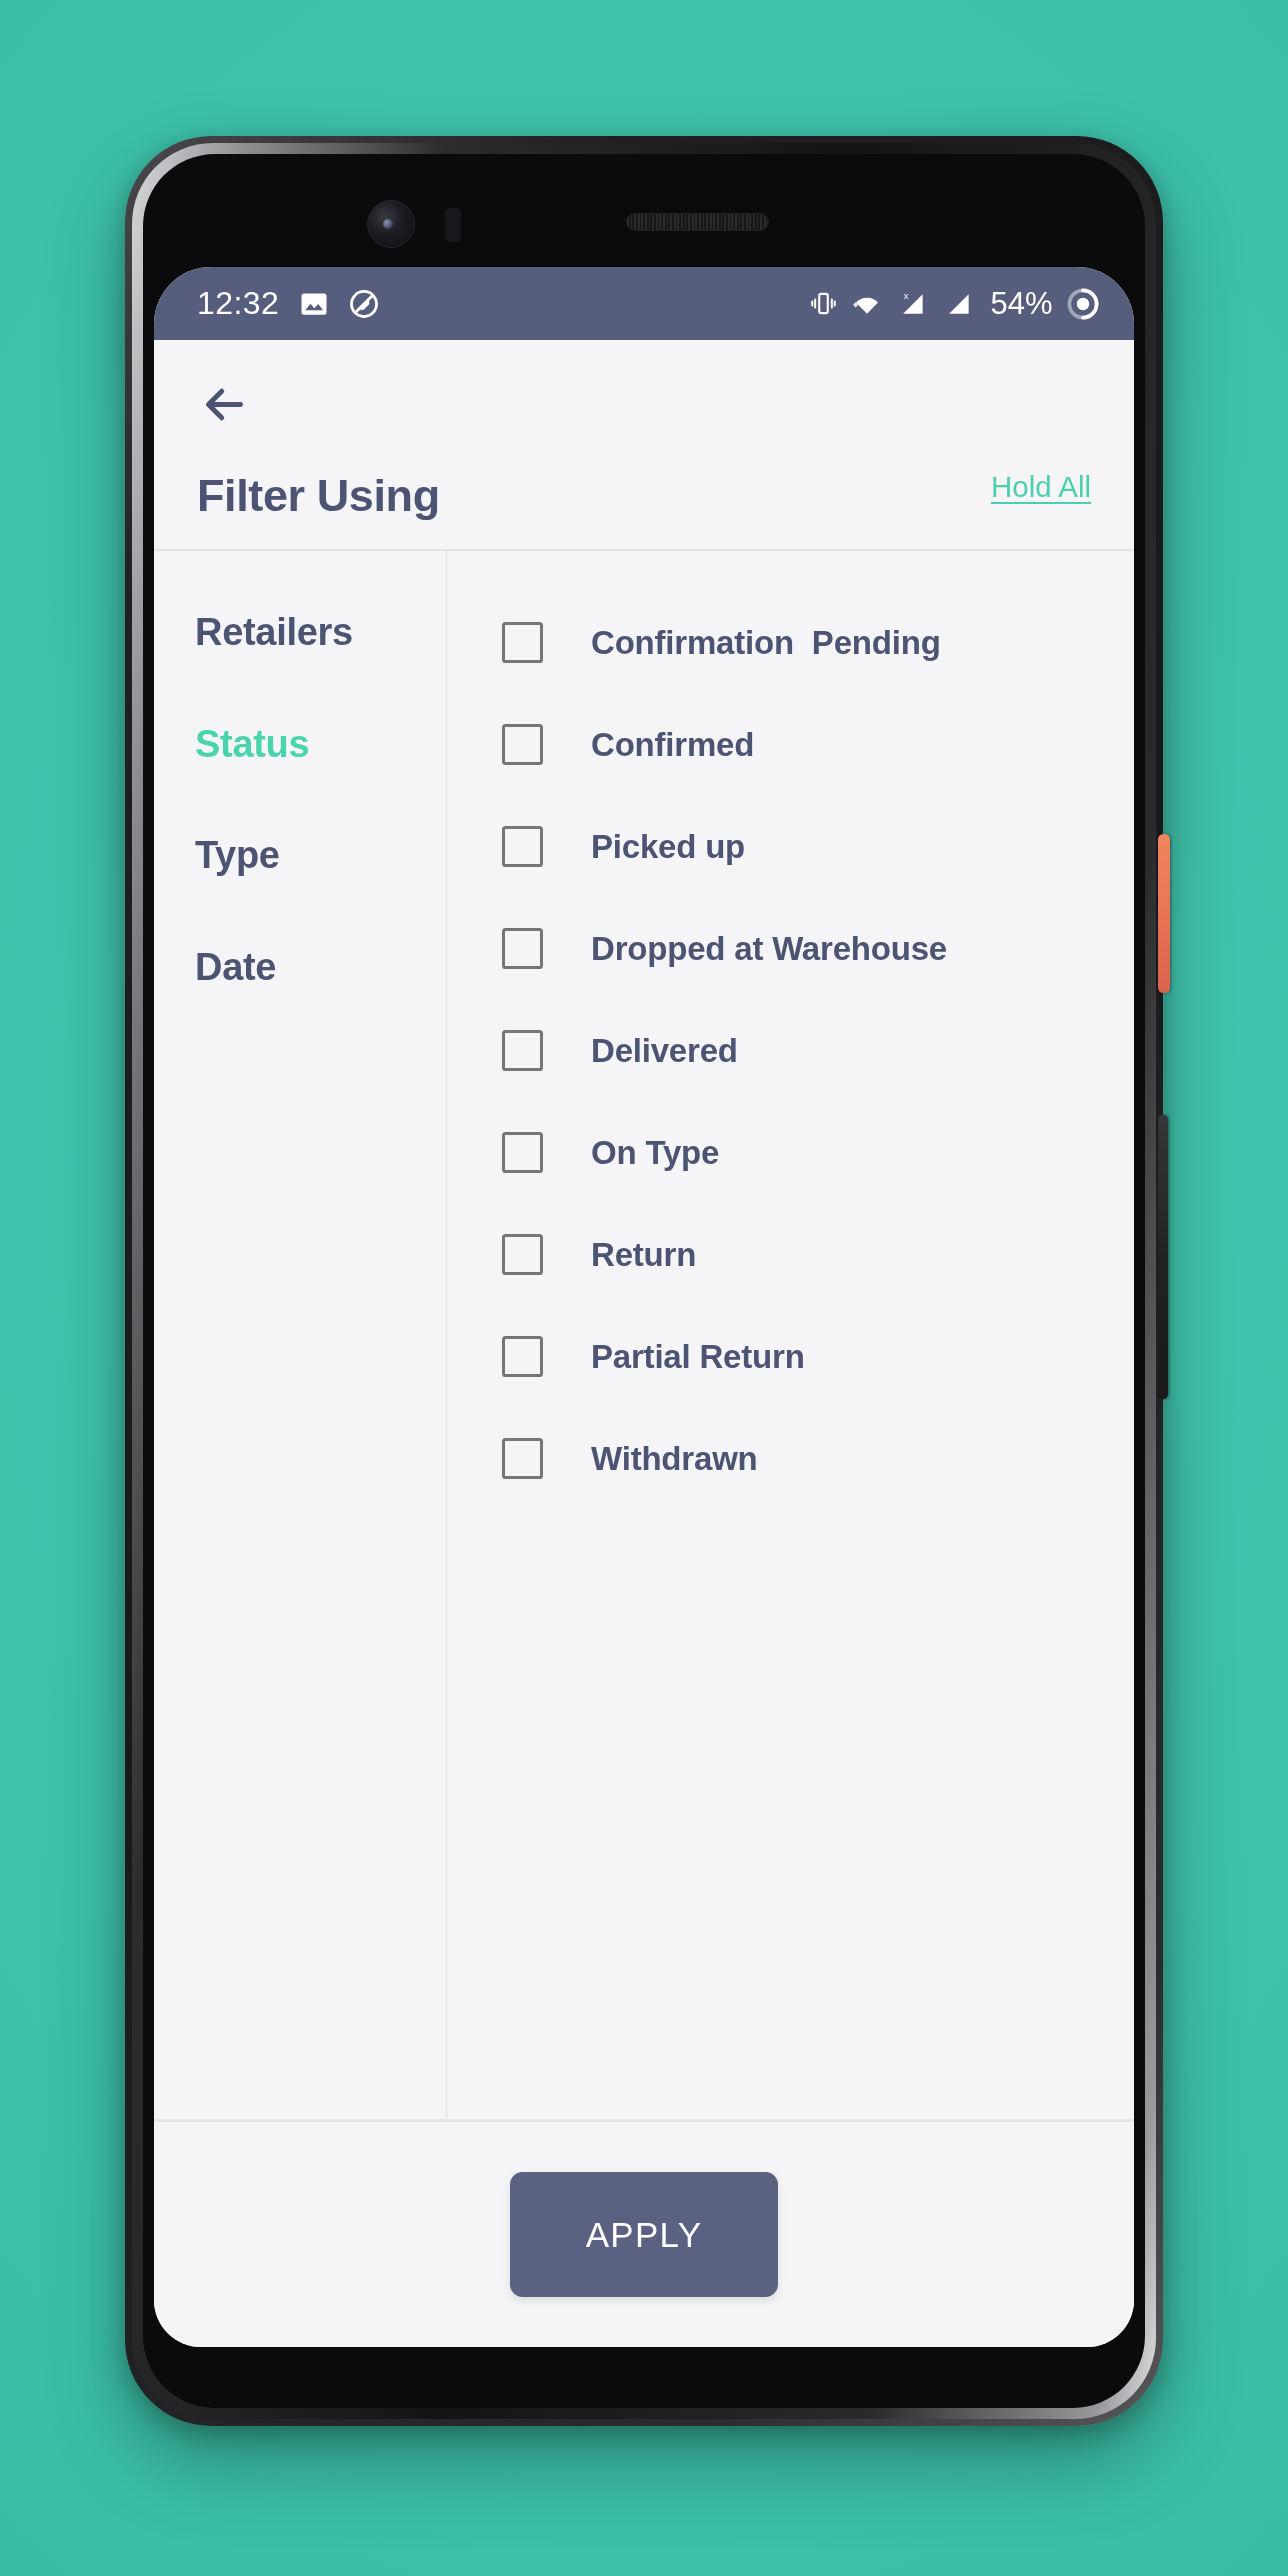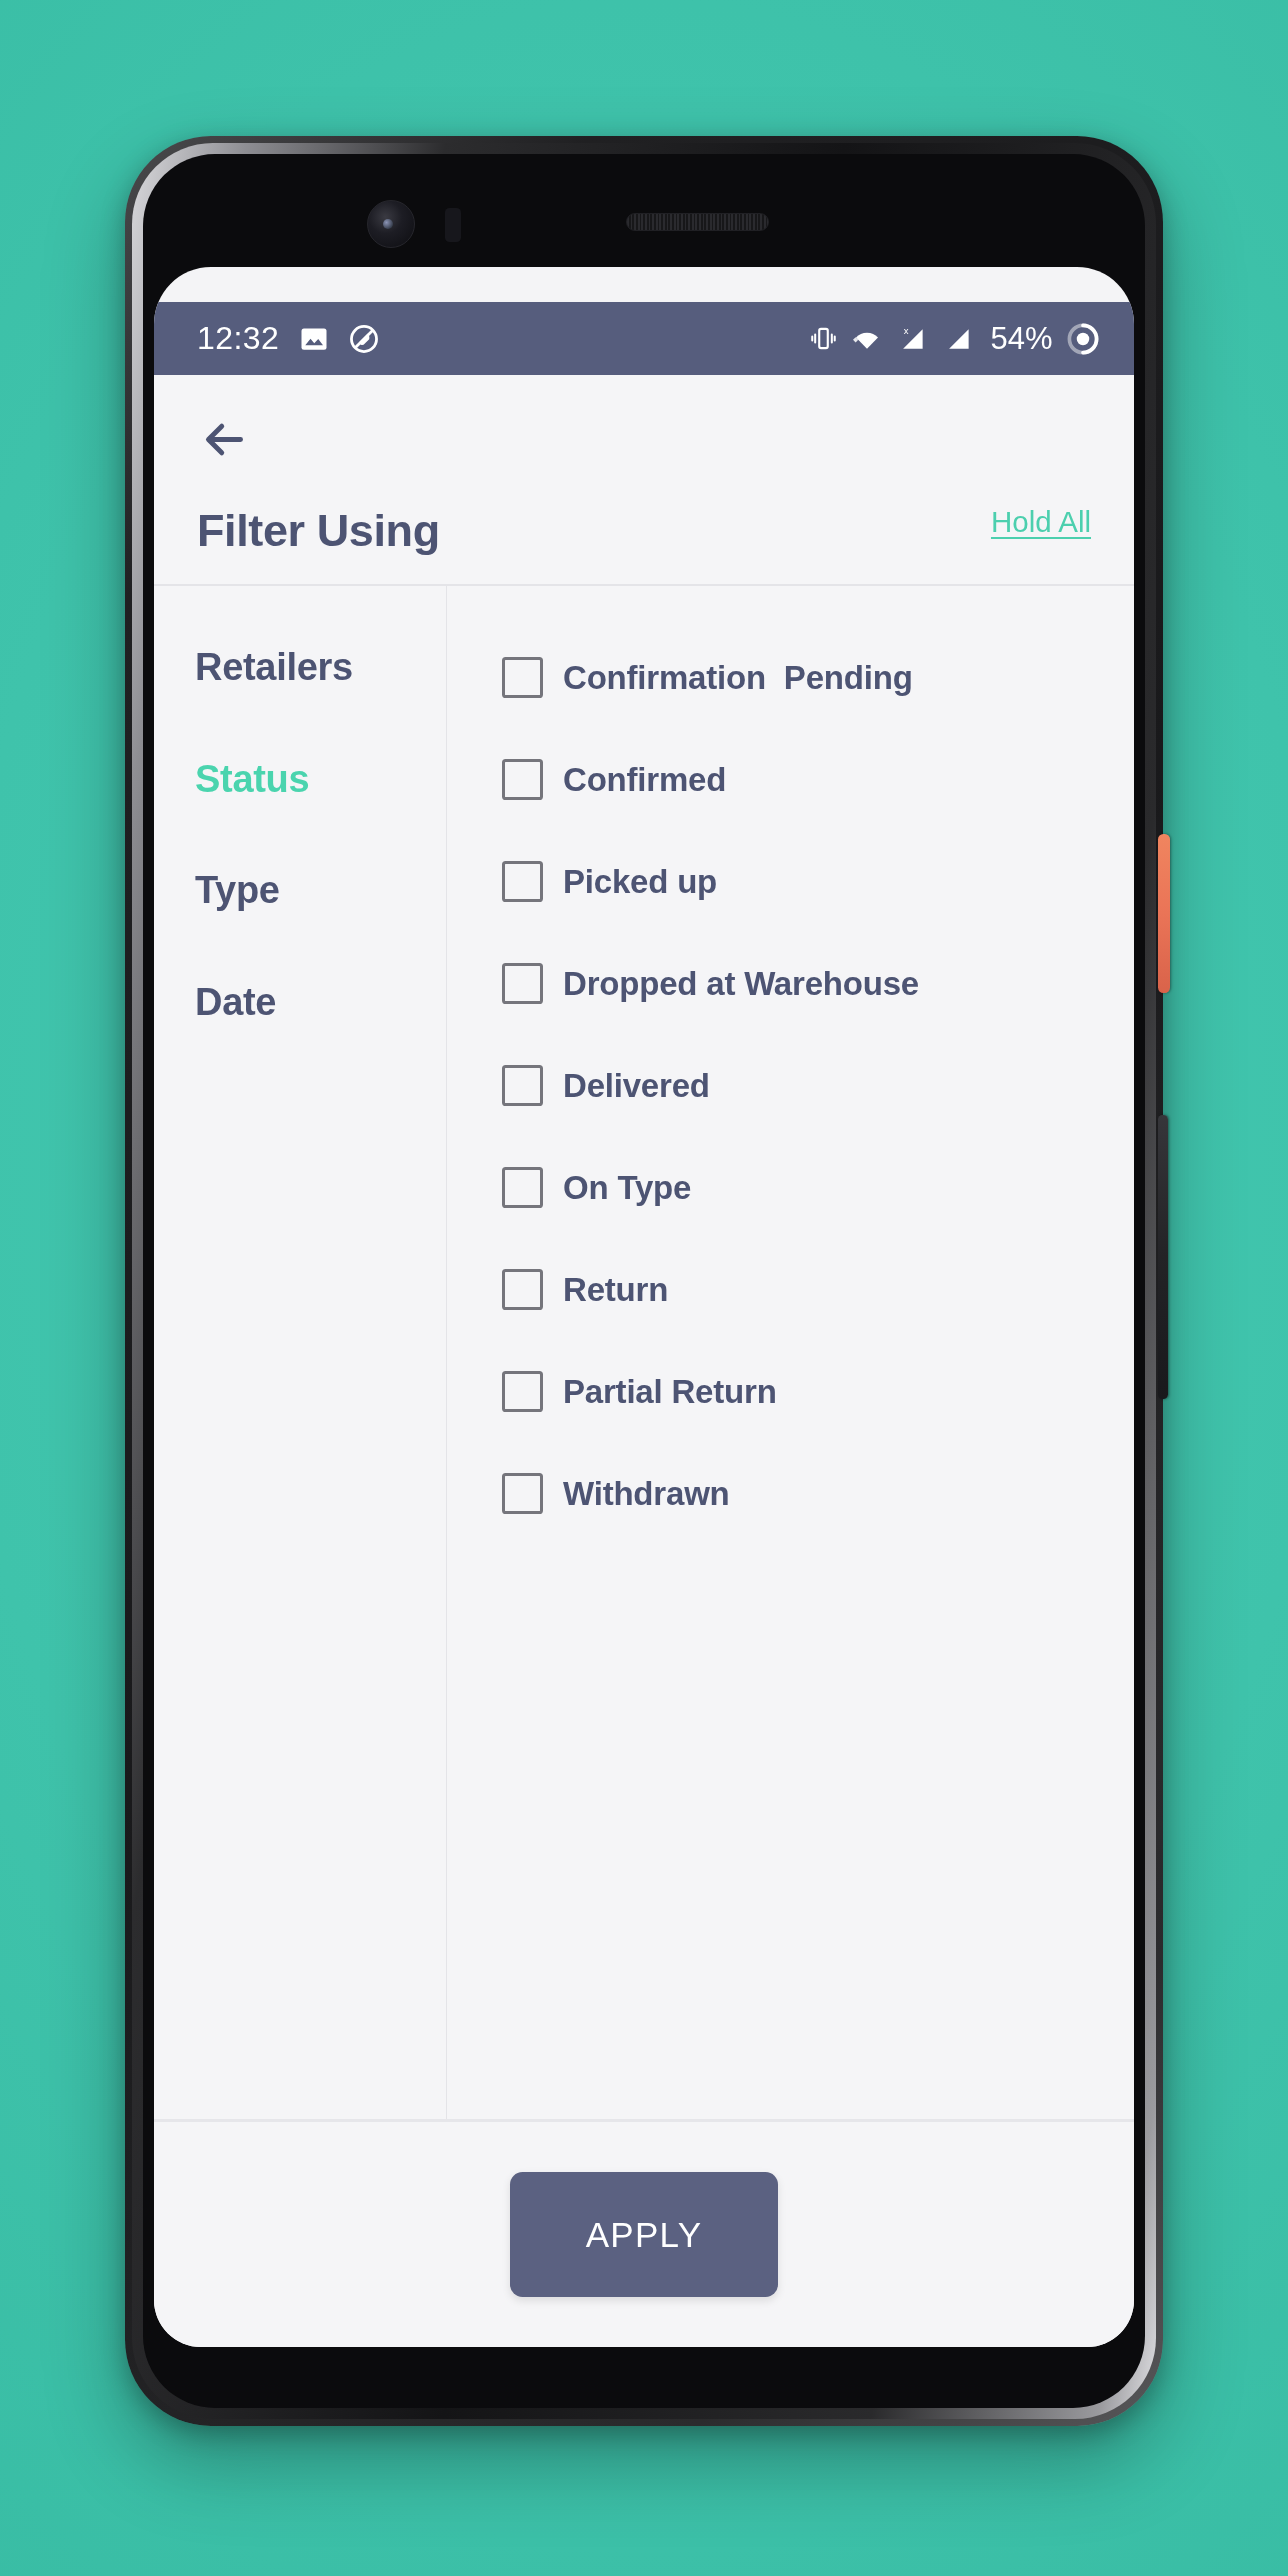--- a/index.html
+++ b/index.html
@@ -122,21 +122,20 @@
 
   
   #status-bar {
     height: 73px;
     background: #565d7d;
     display: flex;
     align-items: center;
     padding: 0 34px 0 43px;
     flex: 0 0 auto;
     color: #ffffff;
-    margin-top: 35px;
   }
   #status-left {
     display: flex;
     align-items: center;
     gap: 19.7px;
   }
   #status-time {
     font-size: 32px;
     letter-spacing: 0.4px;
     color: #ffffff;
@@ -219,21 +218,21 @@
 
   #options-panel {
     flex: 1 1 auto;
     padding: 41px 36px 0 55px;
     background: #f5f5f7;
     overflow: hidden;
   }
   .option-row {
     display: flex;
     align-items: center;
-    gap: 20px;
+    gap: 48px;
     height: 102px;
     cursor: pointer;
   }
   .checkbox {
     width: 41px;
     height: 41px;
     flex: 0 0 41px;
     border: 3.6px solid #75757c;
     border-radius: 3.6px;
     background: transparent;

